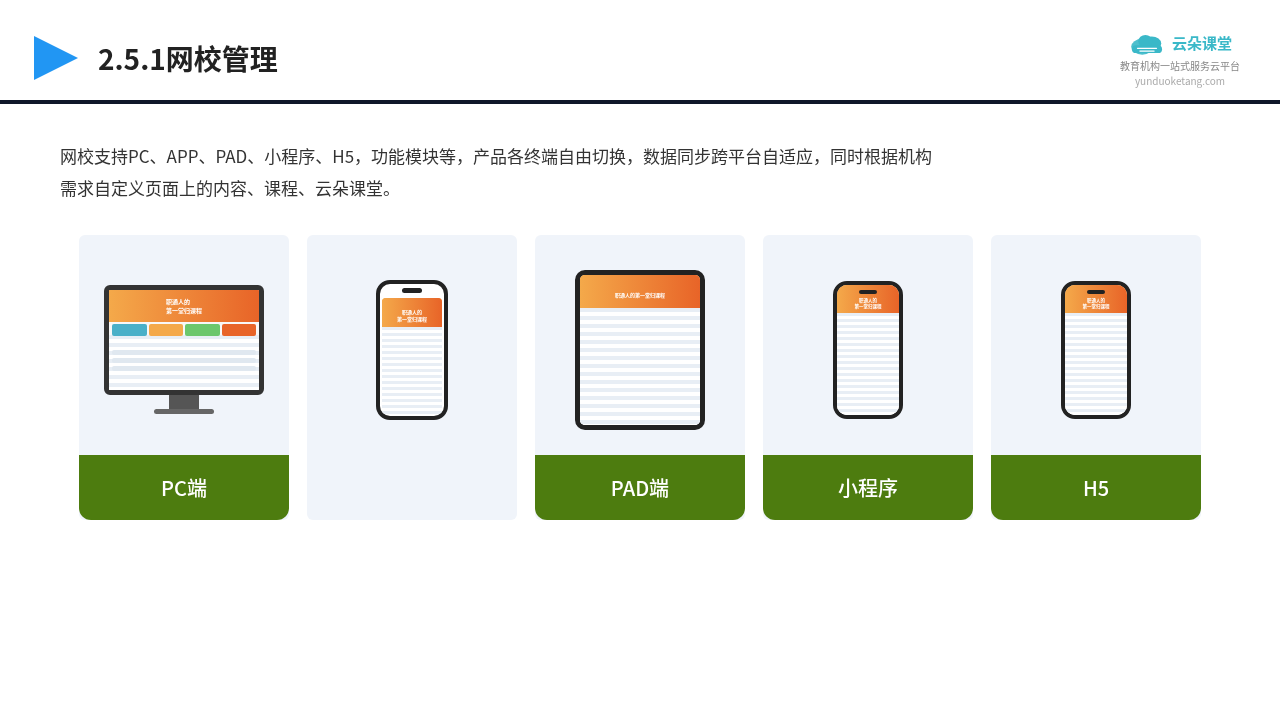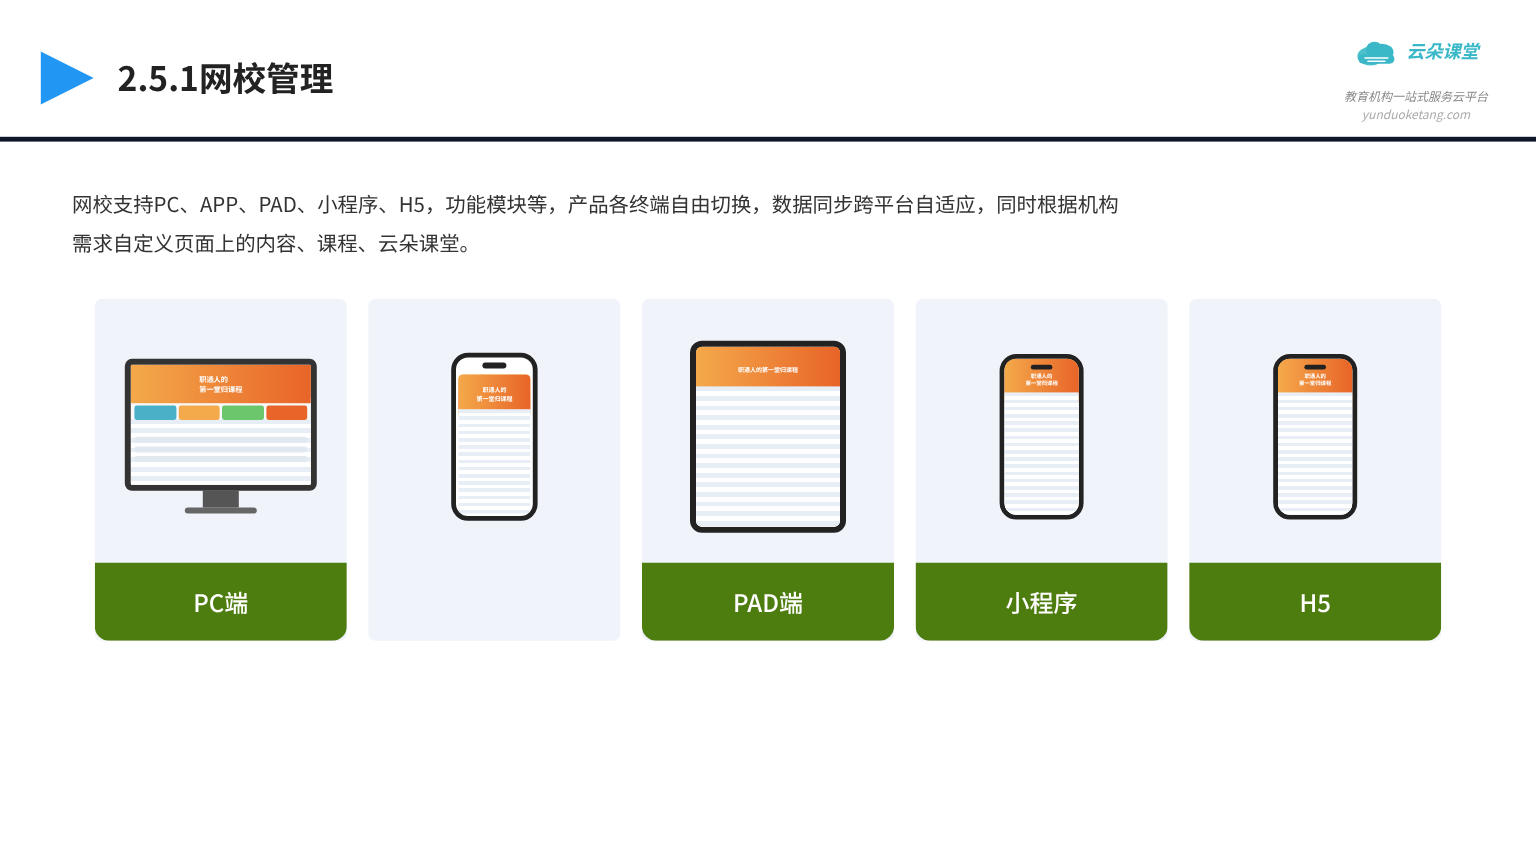--- a/index.html
+++ b/index.html
@@ -31,36 +31,35 @@
     }
     .page-title {
       font-size: 28px;
       font-weight: bold;
       color: #222;
     }
     .logo-area {
       display: flex;
       flex-direction: column;
       align-items: center;
-      font-style: italic;
     }
     .logo-cloud {
       display: flex;
       align-items: center;
       gap: 6px;
     }
     .logo-text {
       font-size: 15px;
       font-weight: bold;
       color: #3ab8c8;
     }
     .logo-tagline {
       font-size: 10px;
       color: #888;
-      margin-top: 16px;
+      margin-top: 2px;
       text-align: center;
     }
     .logo-url {
       font-size: 10px;
       color: #aaa;
     }
 
     
     .cloud-svg {
       width: 38px;

